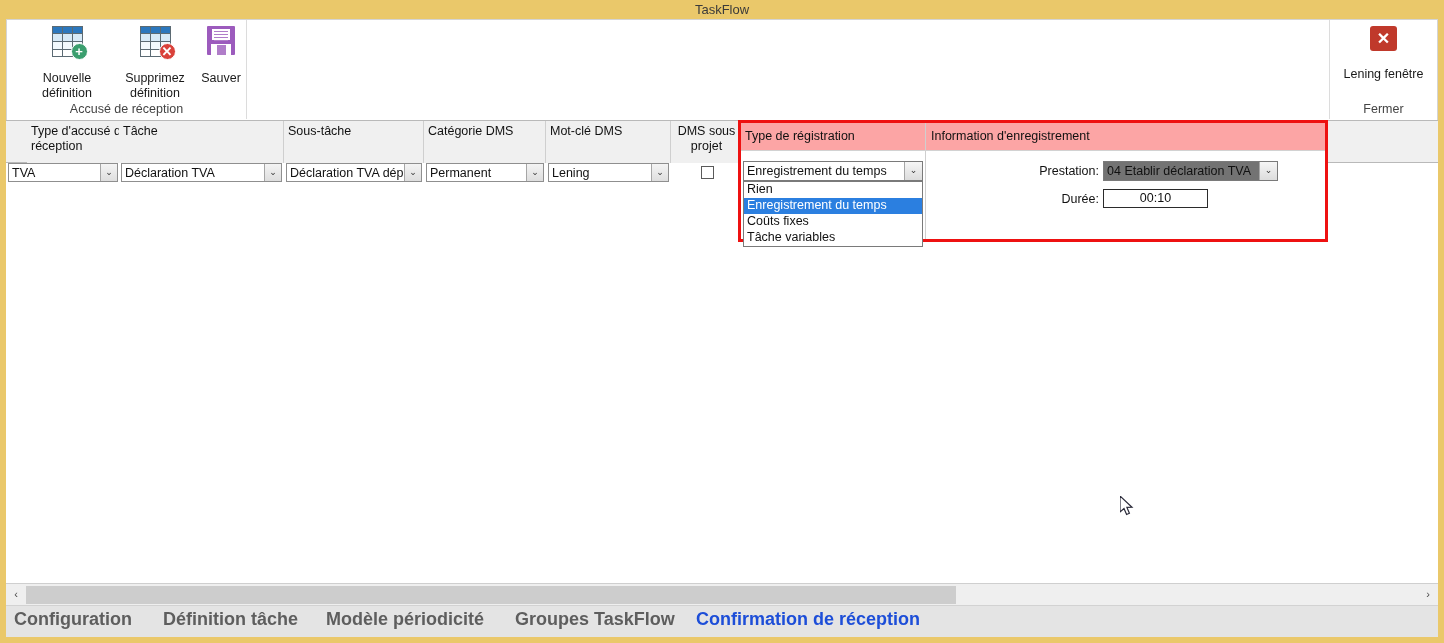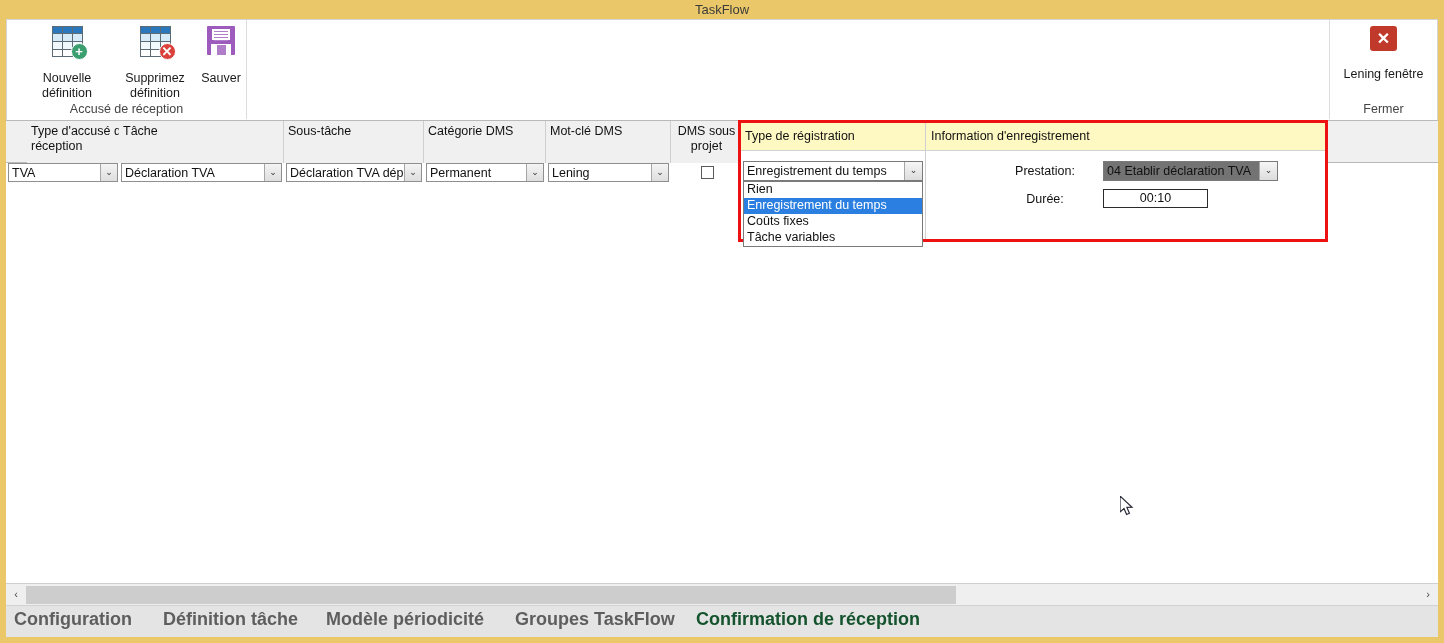--- a/index.html
+++ b/index.html
@@ -166,21 +166,21 @@
   
   .redpanel {
     position: absolute;
     left: 738px; top: 120px;
     width: 590px; height: 122px;
     border: 3px solid #ee1111;
     background: #ffffff;
   }
   .rp-hdr {
     position: absolute; left: 0; top: 0; height: 28px; width: 100%;
-    background: #fef9c3; border-bottom: 1px solid #d2d2d2;
+    background: #fca5a5; border-bottom: 1px solid #d2d2d2;
   }
   .rp-hdr .seg {
     position: absolute; top: 0; height: 27px;
     font-size: 12.5px; color: #111;
     line-height: 26px; padding-left: 4px;
   }
   .rp-hdr .divider {
     position: absolute; left: 184px; top: 0; width: 1px; height: 27px;
     background: #cfcfcf;
   }
@@ -218,21 +218,21 @@
     color: #111;
     line-height: 15px;
     padding-left: 3px;
     white-space: nowrap;
   }
   .dd-item.sel { background: #2b7fe0; color: #fff; }
 
   .fld-label {
     position: absolute;
     font-size: 12.5px; color: #111;
-    text-align: center;
+    text-align: right;
   }
   .prest-combo {
     position: absolute; left: 362px; top: 38px;
     width: 175px; height: 20px;
     border: 1px solid #7a7a7a;
     background: #737373;
     font-size: 12.5px; color: #111;
     line-height: 18px; padding-left: 3px;
     white-space: nowrap; overflow: hidden;
   }
@@ -283,21 +283,21 @@
     border-top: 1px solid #d2d2d2;
   }
   .tabitem {
     position: absolute; top: 3px;
     font-size: 18px;
     color: #5e5e5e;
     white-space: nowrap;
     cursor: default;
     font-weight: bold;
   }
-  .tabitem.active { color: #14532d; }
+  .tabitem.active { color: #1d4ed8; }
 </style>
 </head>
 <body>
 
 <div id="app">
 
   <div class="titlebar">
     <span>TaskFlow</span>
   </div>
 

